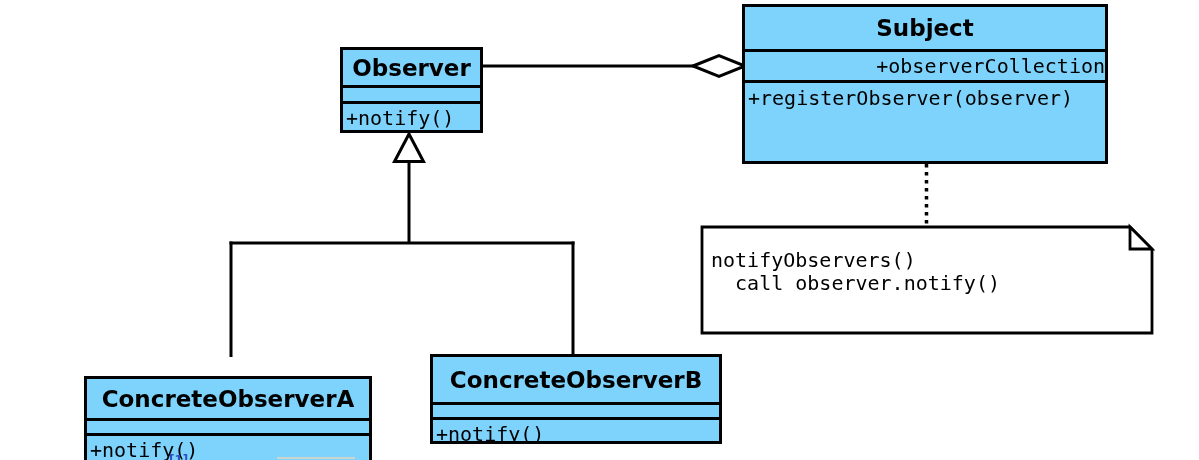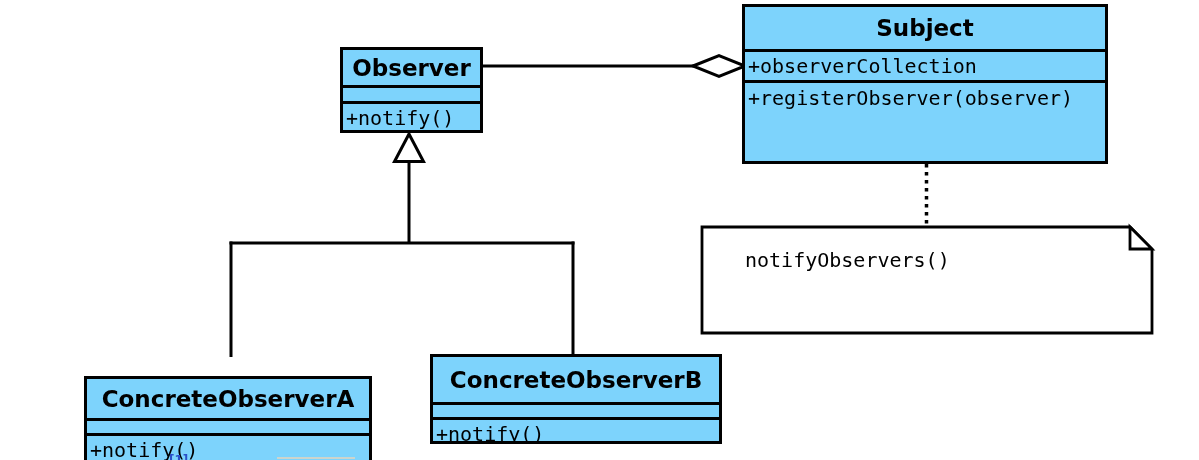--- a/index.html
+++ b/index.html
@@ -22,21 +22,21 @@
   }
   .uml-title {
     display: flex;
     align-items: center;
     justify-content: center;
     font-family: "DejaVu Sans", sans-serif;
     font-weight: bold;
     color: #000000;
     white-space: nowrap;
   }
-  .uml-attrs { border-top: 3px solid #000000; box-sizing: border-box; }
+  .uml-attrs { border-top: 3px solid #000000; box-sizing: border-box; text-align: right; }
   .uml-methods { border-top: 3px solid #000000; box-sizing: border-box; }
   .member {
     font-family: "DejaVu Sans Mono", monospace;
     font-size: 20px;
     color: #000000;
     white-space: pre;
     padding-left: 3px;
   }
 
   
@@ -61,21 +61,21 @@
 
   
   #box-concrete-b { left: 430px; top: 354px; width: 292px; height: 90px; }
   #box-concrete-b .uml-title { height: 45px; font-size: 23px; }
   #box-concrete-b .uml-attrs { height: 15px; }
   #box-concrete-b .member { line-height: 29px; }
 
   
   .note-text {
     position: absolute;
-    left: 745px;
+    left: 711px;
     top: 249px;
     font-family: "DejaVu Sans Mono", monospace;
     font-size: 20px;
     line-height: 23px;
     color: #000000;
   }
   .note-line { white-space: pre; }
 
   
   .ref-fragment {
@@ -150,18 +150,19 @@
   <div class="uml-box" id="box-concrete-b">
     <div class="uml-title">ConcreteObserverB</div>
     <div class="uml-attrs"></div>
     <div class="uml-methods">
       <div class="member">+notify()</div>
     </div>
   </div>
 
   <div class="note-text">
     <div class="note-line">notifyObservers()</div>
+    <div class="note-line">  call observer.notify()</div>
   </div>
 
   <div class="ref-fragment">[1]</div>
   <div class="divider-fragment"></div>
 
 </div>
 
 </body></html>

